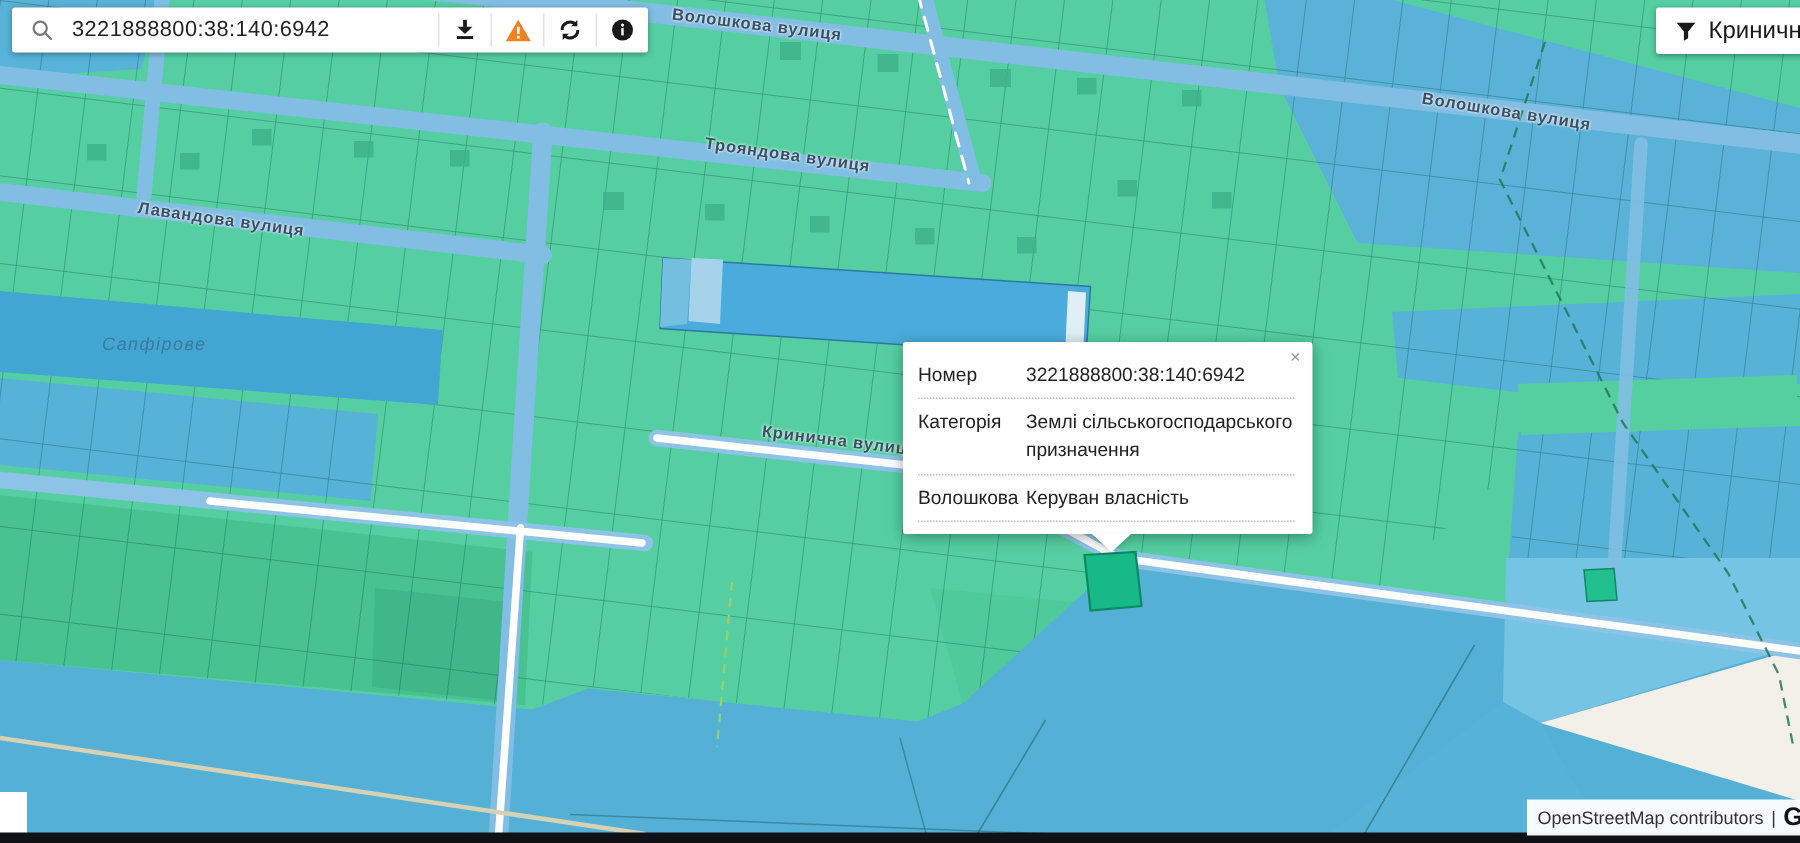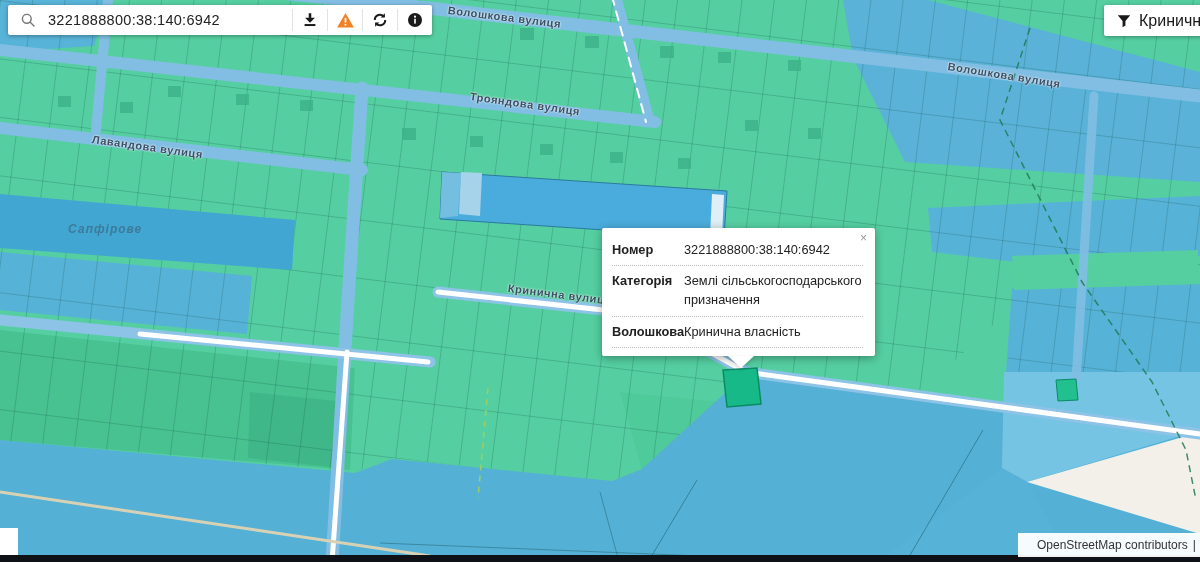--- a/index.html
+++ b/index.html
@@ -11,21 +11,21 @@
 
   
   .street-label{
     position:absolute;z-index:2;font-size:11px;font-weight:bold;color:#3a4f63;
     letter-spacing:.6px;white-space:nowrap;transform-origin:left center;
     text-shadow:0 0 2px rgba(255,255,255,.75),0 0 2px rgba(255,255,255,.75);
     pointer-events:none;
   }
   .water-label{
     position:absolute;z-index:2;font-size:12px;font-style:italic;color:#3d7a9b;
-    letter-spacing:1px;white-space:nowrap;pointer-events:none;font-weight:bold;
+    letter-spacing:1px;white-space:nowrap;pointer-events:none;
   }
 
   
   .searchbar{
     position:absolute;left:8px;top:5px;width:424px;height:30px;z-index:10;
     background:#fff;border-radius:2px;box-shadow:0 1px 4px rgba(0,0,0,.35);
     display:flex;align-items:center;
   }
   .searchbar .mag{margin:0 10px 0 12px;display:flex;}
   .searchbar input{
@@ -49,33 +49,33 @@
   .popup{
     position:absolute;left:602px;top:228px;width:273px;z-index:5;
     background:#fff;border-radius:2px;box-shadow:0 2px 10px rgba(0,0,0,.35);
     padding:7px 12px 8px 10px;box-sizing:border-box;font-size:12.8px;color:#222;
   }
   .popup-close{
     position:absolute;top:4px;right:8px;font-size:12px;color:#999;cursor:pointer;line-height:1;
   }
   .popup-row{display:flex;padding:5px 0 6px 0;border-bottom:1px dotted #bdbdbd;line-height:1.5;}
   .popup-row:last-child{border-bottom:none;}
-  .popup-row .lbl{width:72px;flex:none;font-weight:bold;}
+  .popup-row .lbl{width:72px;flex:none;font-weight:normal;}
   .popup-row .val{flex:1;}
   .popup-arrow{
     position:absolute;left:126px;bottom:-12px;width:0;height:0;
     border-left:13px solid transparent;border-right:13px solid transparent;
     border-top:12px solid #fff;filter:drop-shadow(0 2px 2px rgba(0,0,0,.15));
   }
 
   
   .attribution{
     position:absolute;left:1018px;top:533px;width:182px;height:24px;z-index:6;
     background:rgba(255,255,255,.95);display:flex;align-items:center;gap:5px;
-    padding:0 4px 0 19px;box-sizing:border-box;white-space:nowrap;overflow:hidden;
+    padding:0 4px 0 7px;box-sizing:border-box;white-space:nowrap;overflow:hidden;
     font-size:12px;color:#333;
   }
   .attribution .brand{font-size:17px;font-weight:bold;color:#111;letter-spacing:-.5px;}
 </style>
 </head>
 <body>
 
 <svg id="map-svg" width="1200" height="562" viewBox="0 0 1200 562">
   <defs>
     <pattern id="grid" width="32" height="58" patternUnits="userSpaceOnUse" patternTransform="rotate(7)">
@@ -238,21 +238,21 @@
   <div class="popup-row">
     <span class="lbl">Номер</span>
     <span class="val">3221888800:38:140:6942</span>
   </div>
   <div class="popup-row">
     <span class="lbl">Категорія</span>
     <span class="val">Землі сільськогосподарського призначення</span>
   </div>
   <div class="popup-row">
     <span class="lbl">Волошкова</span>
-    <span class="val">Кринична власність</span>
+    <span class="val">Керуван власність</span>
   </div>
   <div class="popup-arrow"></div>
 </div>
 
 <div class="attribution">
   <span>OpenStreetMap contributors</span>
   <span>|</span>
   <span class="brand">GitH</span>
 </div>
 

